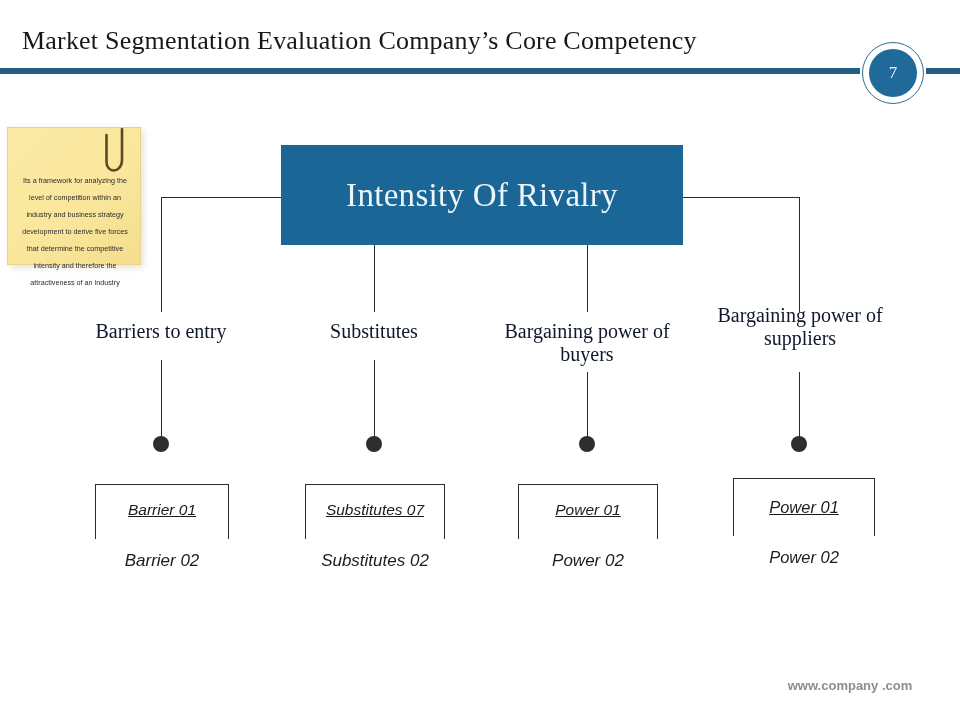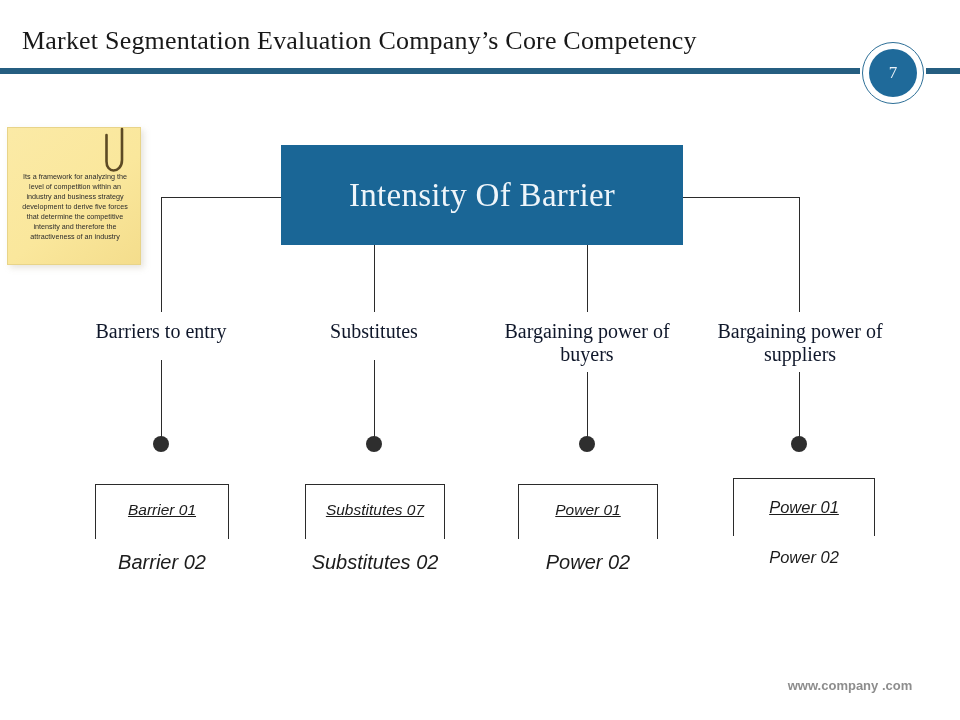--- a/index.html
+++ b/index.html
@@ -35,21 +35,21 @@
     background:rgba(120,110,70,.18);filter:blur(3px);
   }
   .note{
     position:absolute;left:7px;top:127px;width:134px;height:138px;
     background:#fae79e;
     background:linear-gradient(140deg,#fbeaa6 0%,#fae79c 55%,#f4dd8c 100%);
     border:1px solid #e8d489;box-sizing:border-box;
   }
   .note-text{
     position:absolute;left:10px;top:44px;width:114px;
-    font-size:7.2px;line-height:10px;color:#2b2b2b;text-align:center;
+    font-size:7.2px;line-height:17px;color:#2b2b2b;text-align:center;
     font-family:"Liberation Sans", sans-serif;
   }
   .clip{position:absolute;left:104px;top:126px;width:26px;height:48px;}
 
   
   .ln{position:absolute;background:#2b2b2b;}
   .vl{width:1px;}
   .hl{height:1px;}
 
   .dot{
@@ -84,21 +84,21 @@
     border-bottom:none;
   }
   .item-a{
     position:absolute;text-align:center;
     font-family:"Liberation Sans", sans-serif;font-style:italic;
     font-size:15.5px;color:#1c1c1c;white-space:nowrap;text-decoration:underline;
   }
   .item-b{
     position:absolute;text-align:center;
     font-family:"Liberation Sans", sans-serif;font-style:italic;
-    font-size:20px;color:#1c1c1c;white-space:nowrap;
+    font-size:17px;color:#1c1c1c;white-space:nowrap;
   }
 
   
   .footer{
     position:absolute;left:760px;top:678px;width:180px;text-align:center;
     font-size:13px;color:#8d8d8d;font-family:"Liberation Sans", sans-serif;font-weight:bold;
   }
 </style>
 </head>
 <body>
@@ -113,21 +113,21 @@
 
   <div class="note-shadow"></div>
   <div class="note">
     <div class="note-text">Its a framework for analyzing the level of competition within an industry and business strategy development to derive five forces that determine the competitive intensity and therefore the attractiveness of an industry</div>
   </div>
   <svg class="clip" viewBox="0 0 26 48">
     <path d="M18 3 C18 3 18 30 18 34 C18 41 13.5 44.5 9.5 44.5 C5.5 44.5 2.5 41 2.5 35.5 L2.5 9" fill="none" stroke="#5d4a24" stroke-width="2.6" stroke-linecap="round"></path>
   </svg>
 
   <div class="hero">
-    <span class="hero-label">Intensity Of Barrier</span>
+    <span class="hero-label">Intensity Of Rivalry</span>
   </div>
 
   <div class="ln hl" style="left:161px;top:197px;width:120px;"></div>
   <div class="ln vl" style="left:161px;top:197px;height:115px;"></div>
   <div class="ln vl" style="left:161px;top:360px;height:78px;"></div>
   <div class="dot" style="left:153px;top:436px;"></div>
 
   <div class="ln vl" style="left:374px;top:245px;height:67px;"></div>
   <div class="ln vl" style="left:374px;top:360px;height:78px;"></div>
   <div class="dot" style="left:366px;top:436px;"></div>
@@ -137,21 +137,21 @@
   <div class="dot" style="left:579px;top:436px;"></div>
 
   <div class="ln hl" style="left:683px;top:197px;width:117px;"></div>
   <div class="ln vl" style="left:799px;top:197px;height:115px;"></div>
   <div class="ln vl" style="left:799px;top:372px;height:66px;"></div>
   <div class="dot" style="left:791px;top:436px;"></div>
 
   <div class="cat" style="left:66px;top:320px;width:190px;">Barriers to entry</div>
   <div class="cat" style="left:289px;top:320px;width:170px;">Substitutes</div>
   <div class="cat" style="left:492px;top:320px;width:190px;">Bargaining  power of buyers</div>
-  <div class="cat" style="left:702px;top:320px;width:196px;">Bargaining power of suppliers</div>
+  <div class="cat" style="left:702px;top:304px;width:196px;">Bargaining power of suppliers</div>
 
   <div class="bracket" style="left:95px;top:484px;width:134px;height:55px;"></div>
   <div class="item-a" style="left:95px;top:501px;width:134px;">Barrier 01</div>
   <div class="item-b" style="left:95px;top:551px;width:134px;">Barrier 02</div>
 
   <div class="bracket" style="left:305px;top:484px;width:140px;height:55px;"></div>
   <div class="item-a" style="left:300px;top:501px;width:150px;">Substitutes 07</div>
   <div class="item-b" style="left:300px;top:551px;width:150px;">Substitutes 02</div>
 
   <div class="bracket" style="left:518px;top:484px;width:140px;height:55px;"></div>

